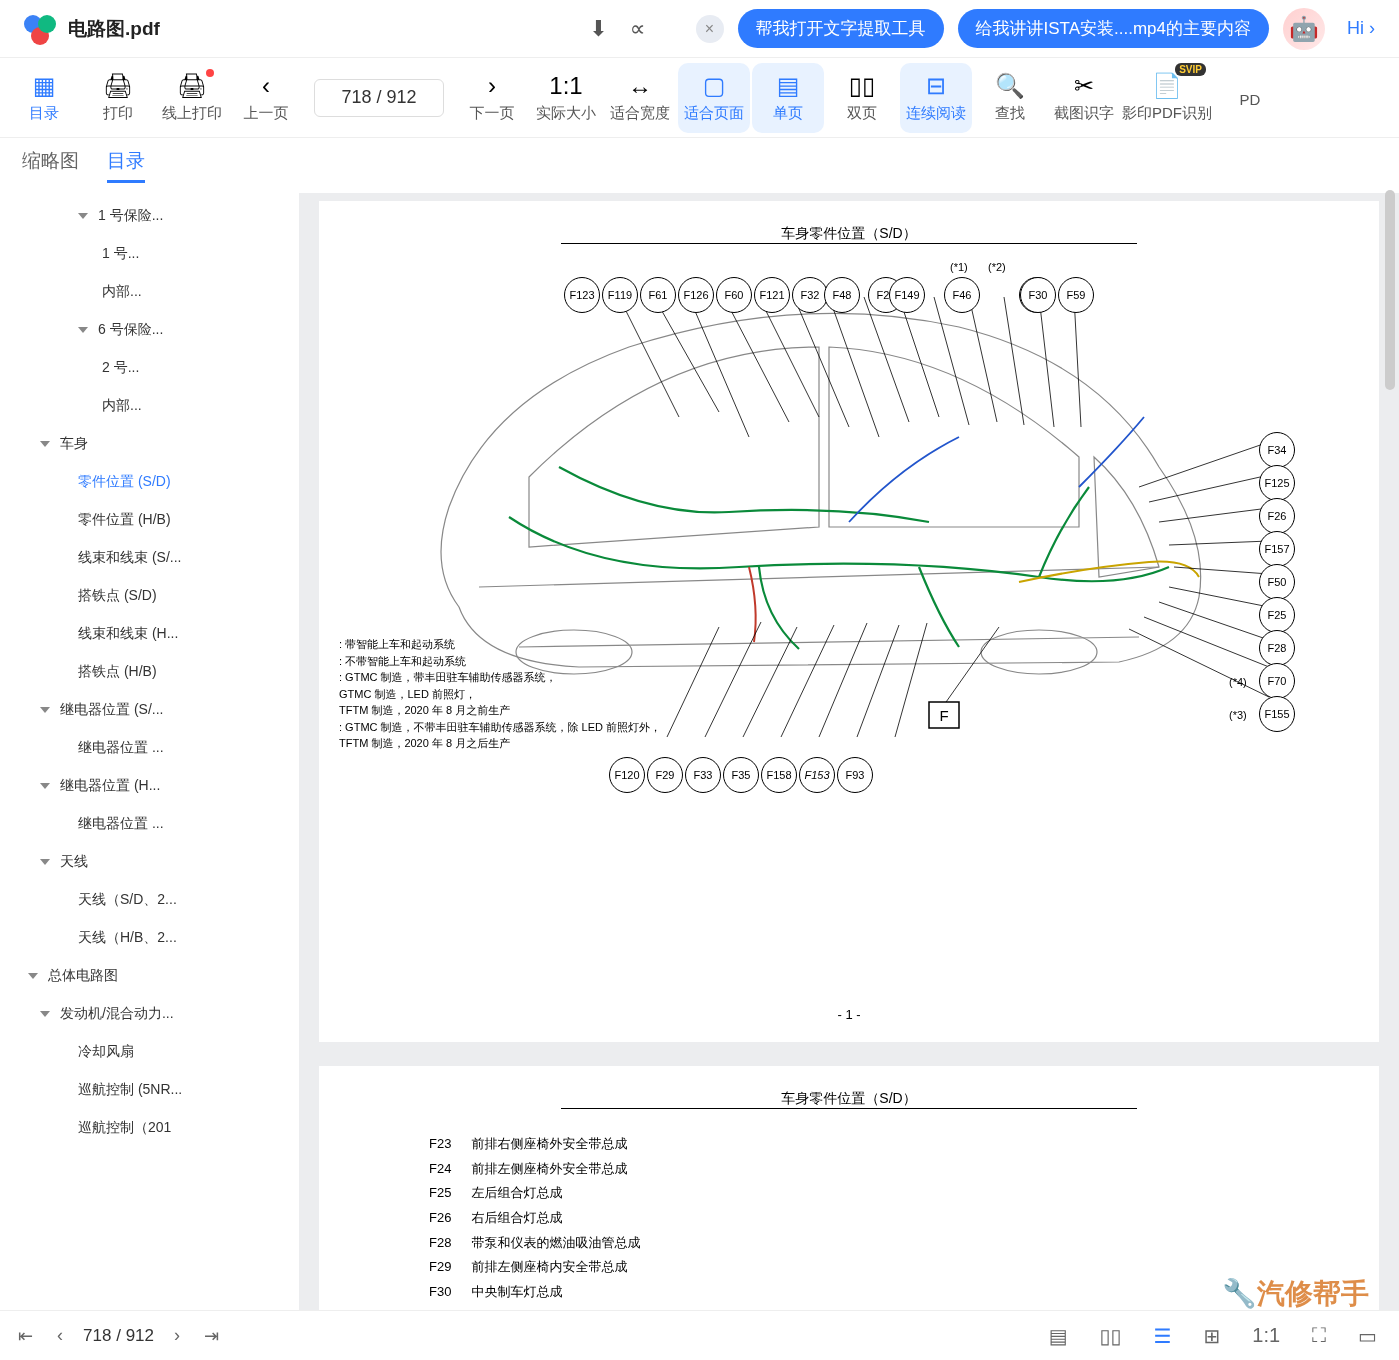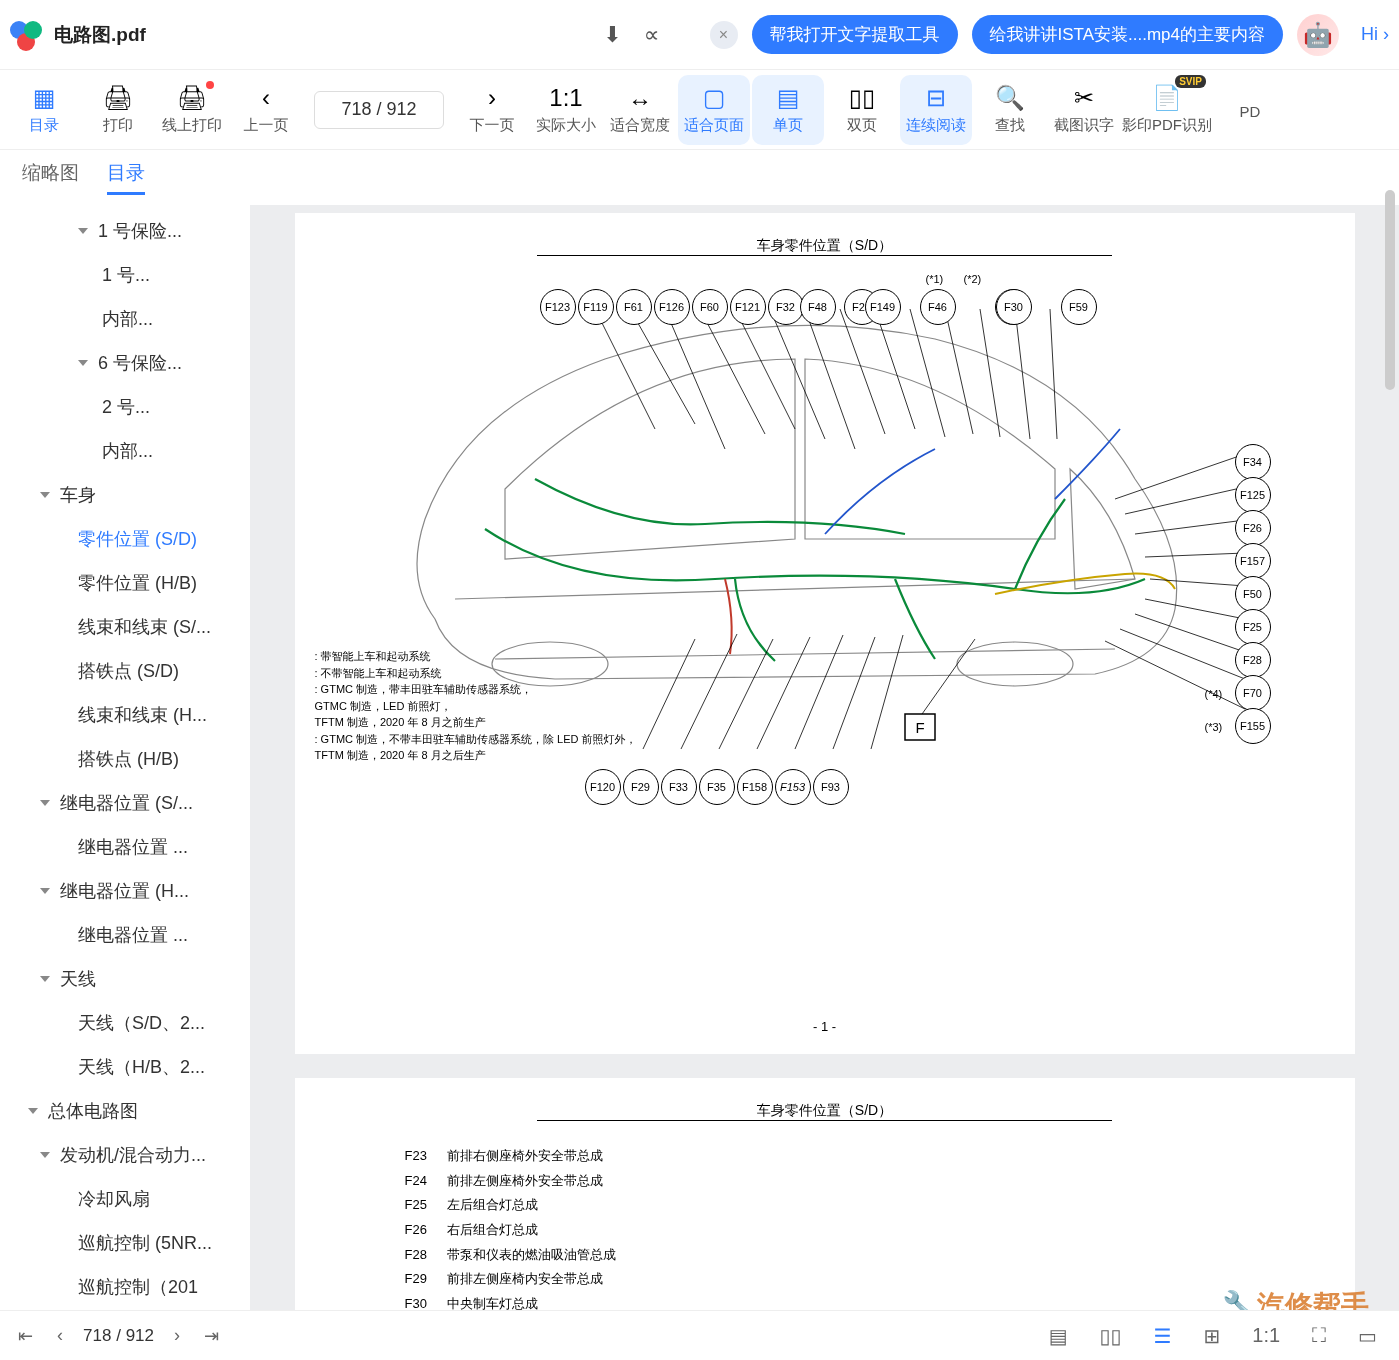--- a/index.html
+++ b/index.html
@@ -1,17 +1,17 @@
 <!DOCTYPE html>
 <html><head>
 <meta charset="utf-8">
 <style>
 *{margin:0;padding:0;box-sizing:border-box;font-family:"Microsoft YaHei","PingFang SC",sans-serif}
 body{background:#fff;overflow:hidden;width:1399px;height:1360px}
-.header{height:70px;display:flex;align-items:center;padding:0 10px;border-bottom:1px solid #eee}
+.header{height:58px;display:flex;align-items:center;padding:0 24px;border-bottom:1px solid #eee}
 .logo{width:32px;height:32px;position:relative;margin-right:12px}
 .logo::before,.logo::after{content:"";position:absolute;border-radius:50%}
 .logo::before{width:18px;height:18px;background:#3b82f6;top:2px;left:0}
 .logo::after{width:18px;height:18px;background:#10b981;top:2px;right:0}
 .logo-r{position:absolute;width:18px;height:18px;background:#ef4444;border-radius:50%;bottom:0;left:7px}
 .filename{font-size:19px;font-weight:600;color:#222;flex:1}
 .hdr-icons{display:flex;gap:22px;align-items:center}
 .hdr-icon{font-size:22px;color:#555;cursor:pointer}
 .pills{display:flex;gap:14px;align-items:center;margin-left:50px}
 .close-pill{width:28px;height:28px;border-radius:50%;background:#e8ecf3;display:flex;align-items:center;justify-content:center;color:#888;cursor:pointer}
@@ -25,21 +25,21 @@
 .tool-ic{font-size:24px;margin-bottom:4px}
 .tool-lbl{font-size:15px;color:#555}
 .tool.active .tool-lbl,.tool.hl .tool-lbl{color:#2f7bff}
 .page-ind{min-width:130px;display:flex;align-items:center;justify-content:center;font-size:18px;color:#333;border:1px solid #ddd;border-radius:6px;height:38px;margin:0 10px}
 .red-dot{position:absolute;top:6px;right:14px;width:8px;height:8px;background:#ff4444;border-radius:50%}
 .vip{position:absolute;top:0px;right:6px;background:#333;color:#fc3;font-size:10px;padding:1px 4px;border-radius:6px;font-weight:bold}
 .tabs{display:flex;gap:28px;padding:10px 22px;font-size:19px;color:#666}
 .tab{cursor:pointer;padding-bottom:6px}
 .tab.active{color:#2f7bff;border-bottom:3px solid #2f7bff;font-weight:500}
 .main{display:flex;height:1130px}
-.sidebar{width:250px;overflow-y:auto;padding:4px 0;font-size:18px}
+.sidebar{width:299px;overflow-y:auto;padding:4px 0;font-size:14px}
 .sb-item{padding:10px 12px 10px 28px;cursor:pointer;color:#333;white-space:nowrap;overflow:hidden;text-overflow:ellipsis;display:flex;align-items:center}
 .sb-item.l1{padding-left:40px}
 .sb-item.l2{padding-left:78px}
 .sb-item.l3{padding-left:102px}
 .sb-item.sel{color:#2f7bff}
 .caret{display:inline-block;width:0;height:0;border-left:5px solid transparent;border-right:5px solid transparent;border-top:6px solid #888;margin-right:10px}
 .content{flex:1;background:#ecedef;overflow-y:auto;padding:0 20px;position:relative}
 .page{background:#fff;margin:8px auto;width:100%;max-width:1060px;min-height:830px;padding:20px 30px;position:relative}
 .page2{margin-top:24px;min-height:480px}
 .pg-title{text-align:center;font-size:14px;margin:4px 0 20px;padding-bottom:4px}
@@ -313,21 +313,21 @@
           <div class="circ" style="left: 329px; top: 10px;">F126</div>
           <div class="circ" style="left: 367px; top: 10px;">F60</div>
           <div class="circ" style="left: 405px; top: 10px;">F121</div>
           <div class="circ" style="left: 443px; top: 10px;">F32</div>
           <div class="circ" style="left: 475px; top: 10px;">F48</div>
           <div class="circ" style="left: 519px; top: 10px;">F23</div>
           <div class="circ" style="left: 540px; top: 10px;">F149</div>
           <div class="circ" style="left: 595px; top: 10px;">F46</div>
           <div class="circ" style="left: 670px; top: 10px;">F47</div>
           <div class="circ" style="left: 671px; top: 10px;">F30</div>
-          <div class="circ" style="left: 736px; top: 10px;">F59</div>
+          <div class="circ" style="left: 709px; top: 10px;">F59</div>
           <div style="position: absolute; left: 601px; top: -6px; font-size: 11px;">(*1)</div>
           <div style="position: absolute; left: 639px; top: -6px; font-size: 11px;">(*2)</div>
           <div class="circ" style="left: 910px; top: 165px;">F34</div>
           <div class="circ" style="left: 910px; top: 198px;">F125</div>
           <div class="circ" style="left: 910px; top: 231px;">F26</div>
           <div class="circ" style="left: 910px; top: 264px;">F157</div>
           <div class="circ" style="left: 910px; top: 297px;">F50</div>
           <div class="circ" style="left: 910px; top: 330px;">F25</div>
           <div class="circ" style="left: 910px; top: 363px;">F28</div>
           <div class="circ" style="left: 910px; top: 396px;">F70</div>

